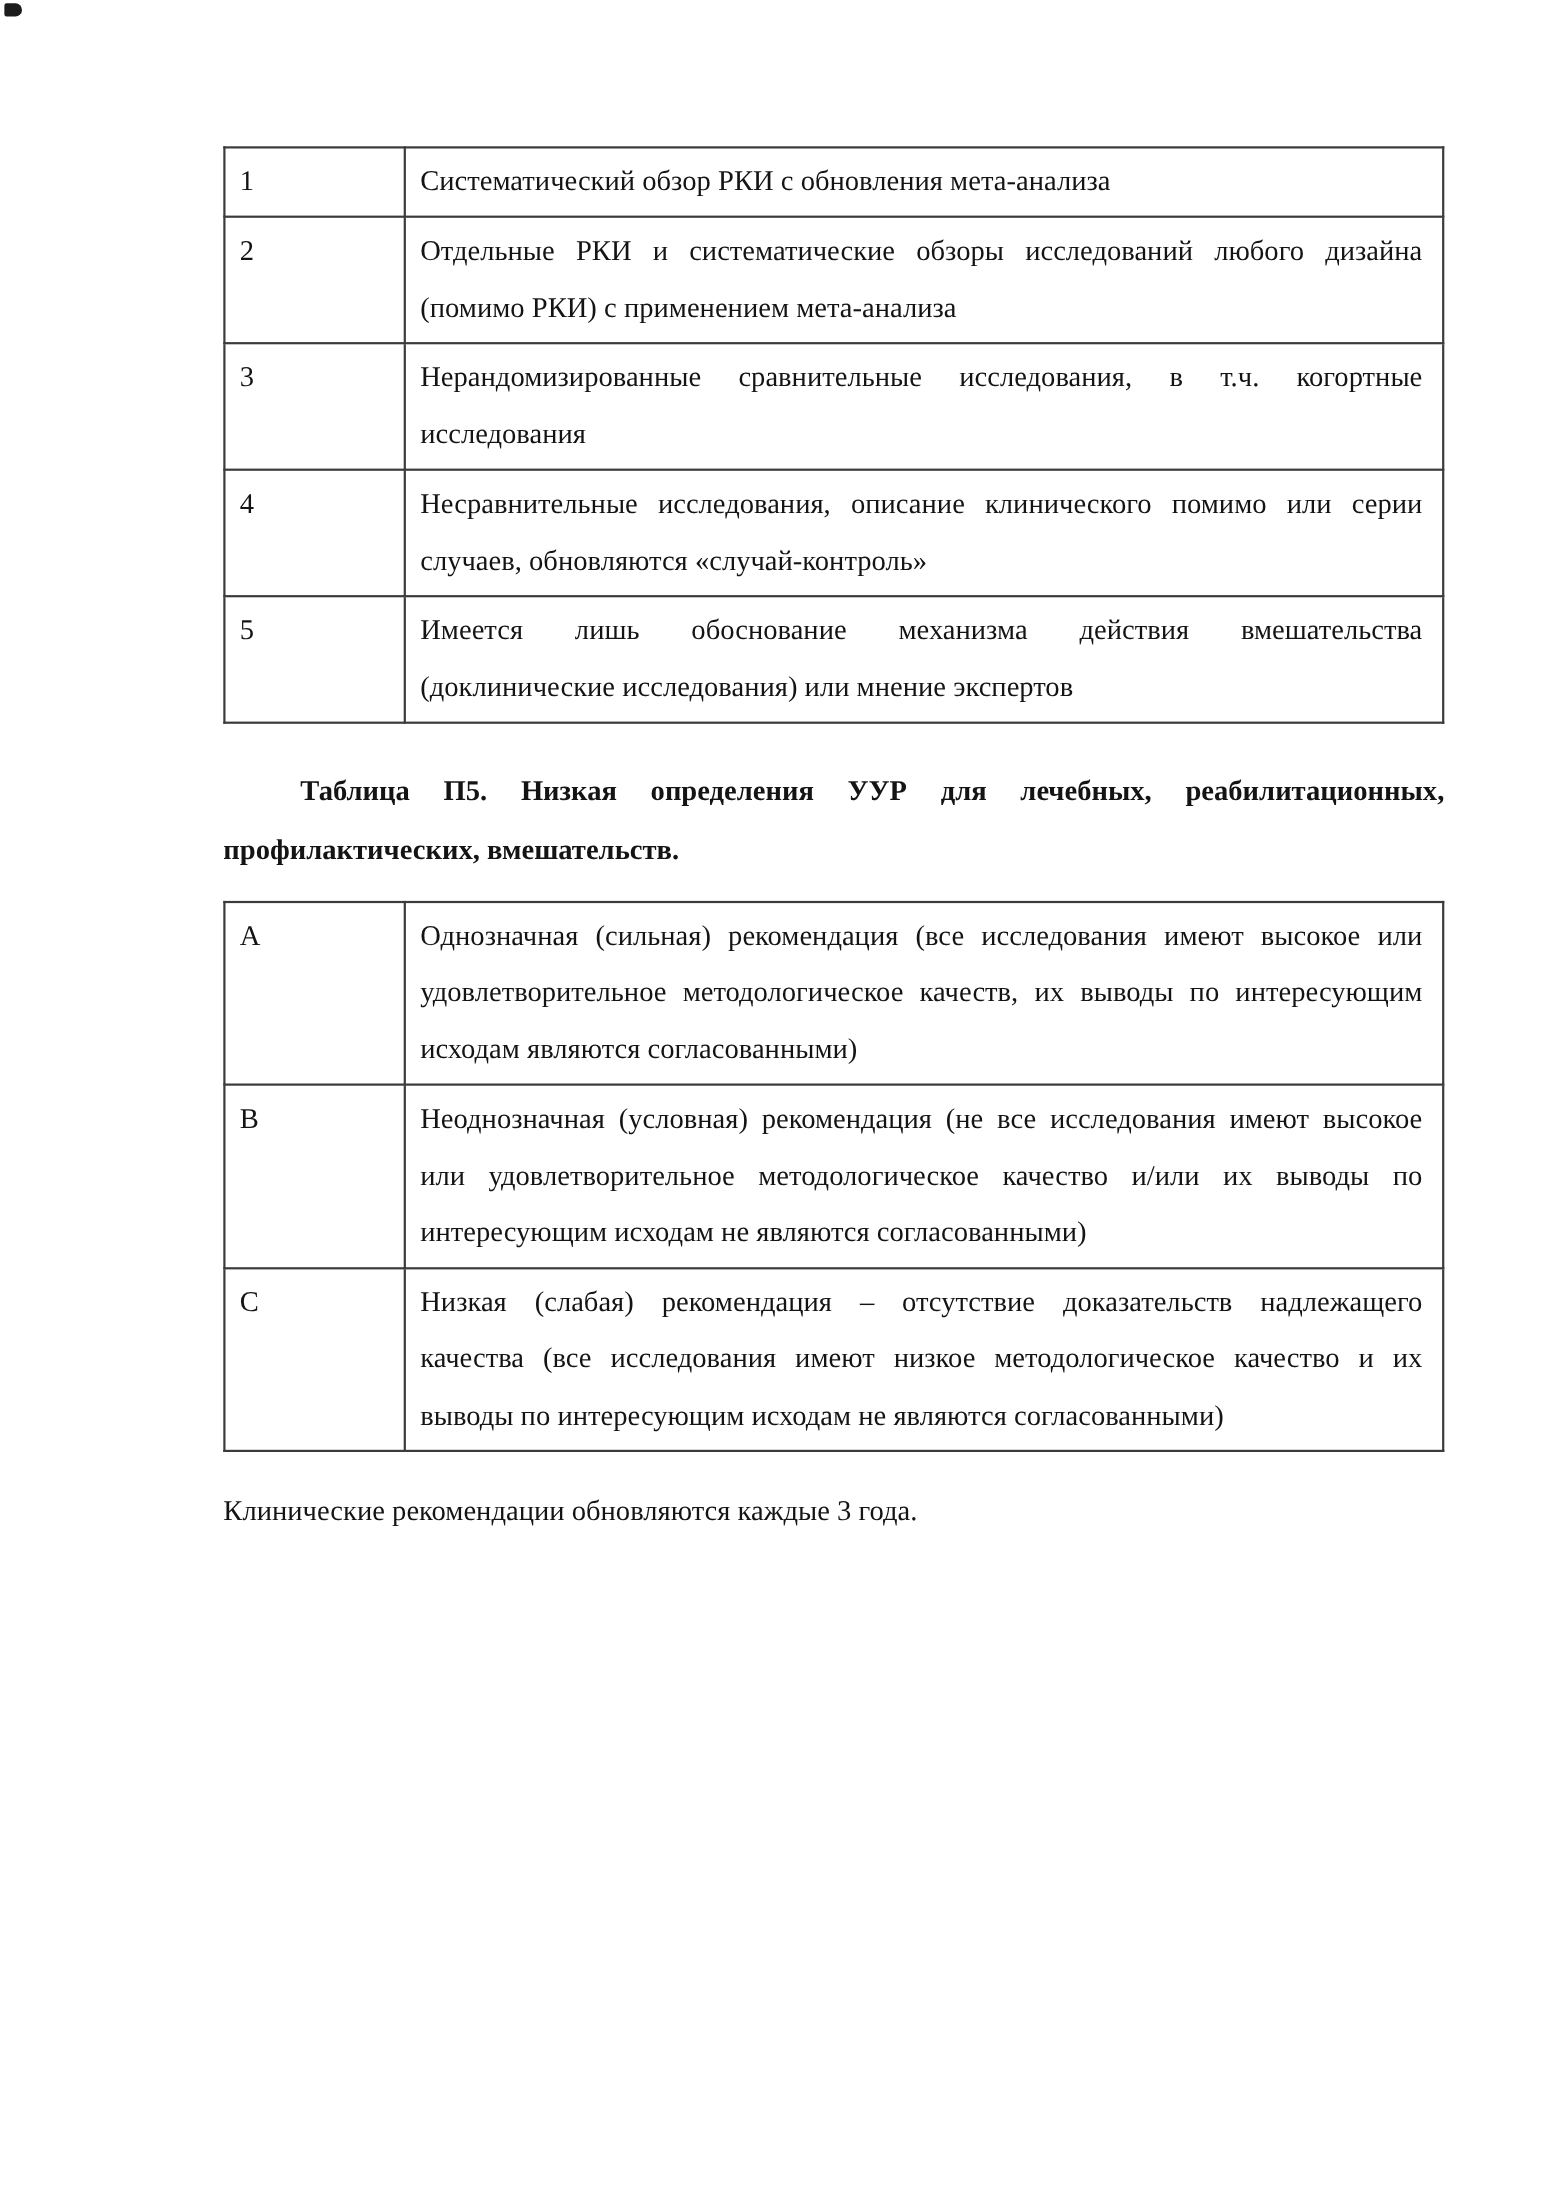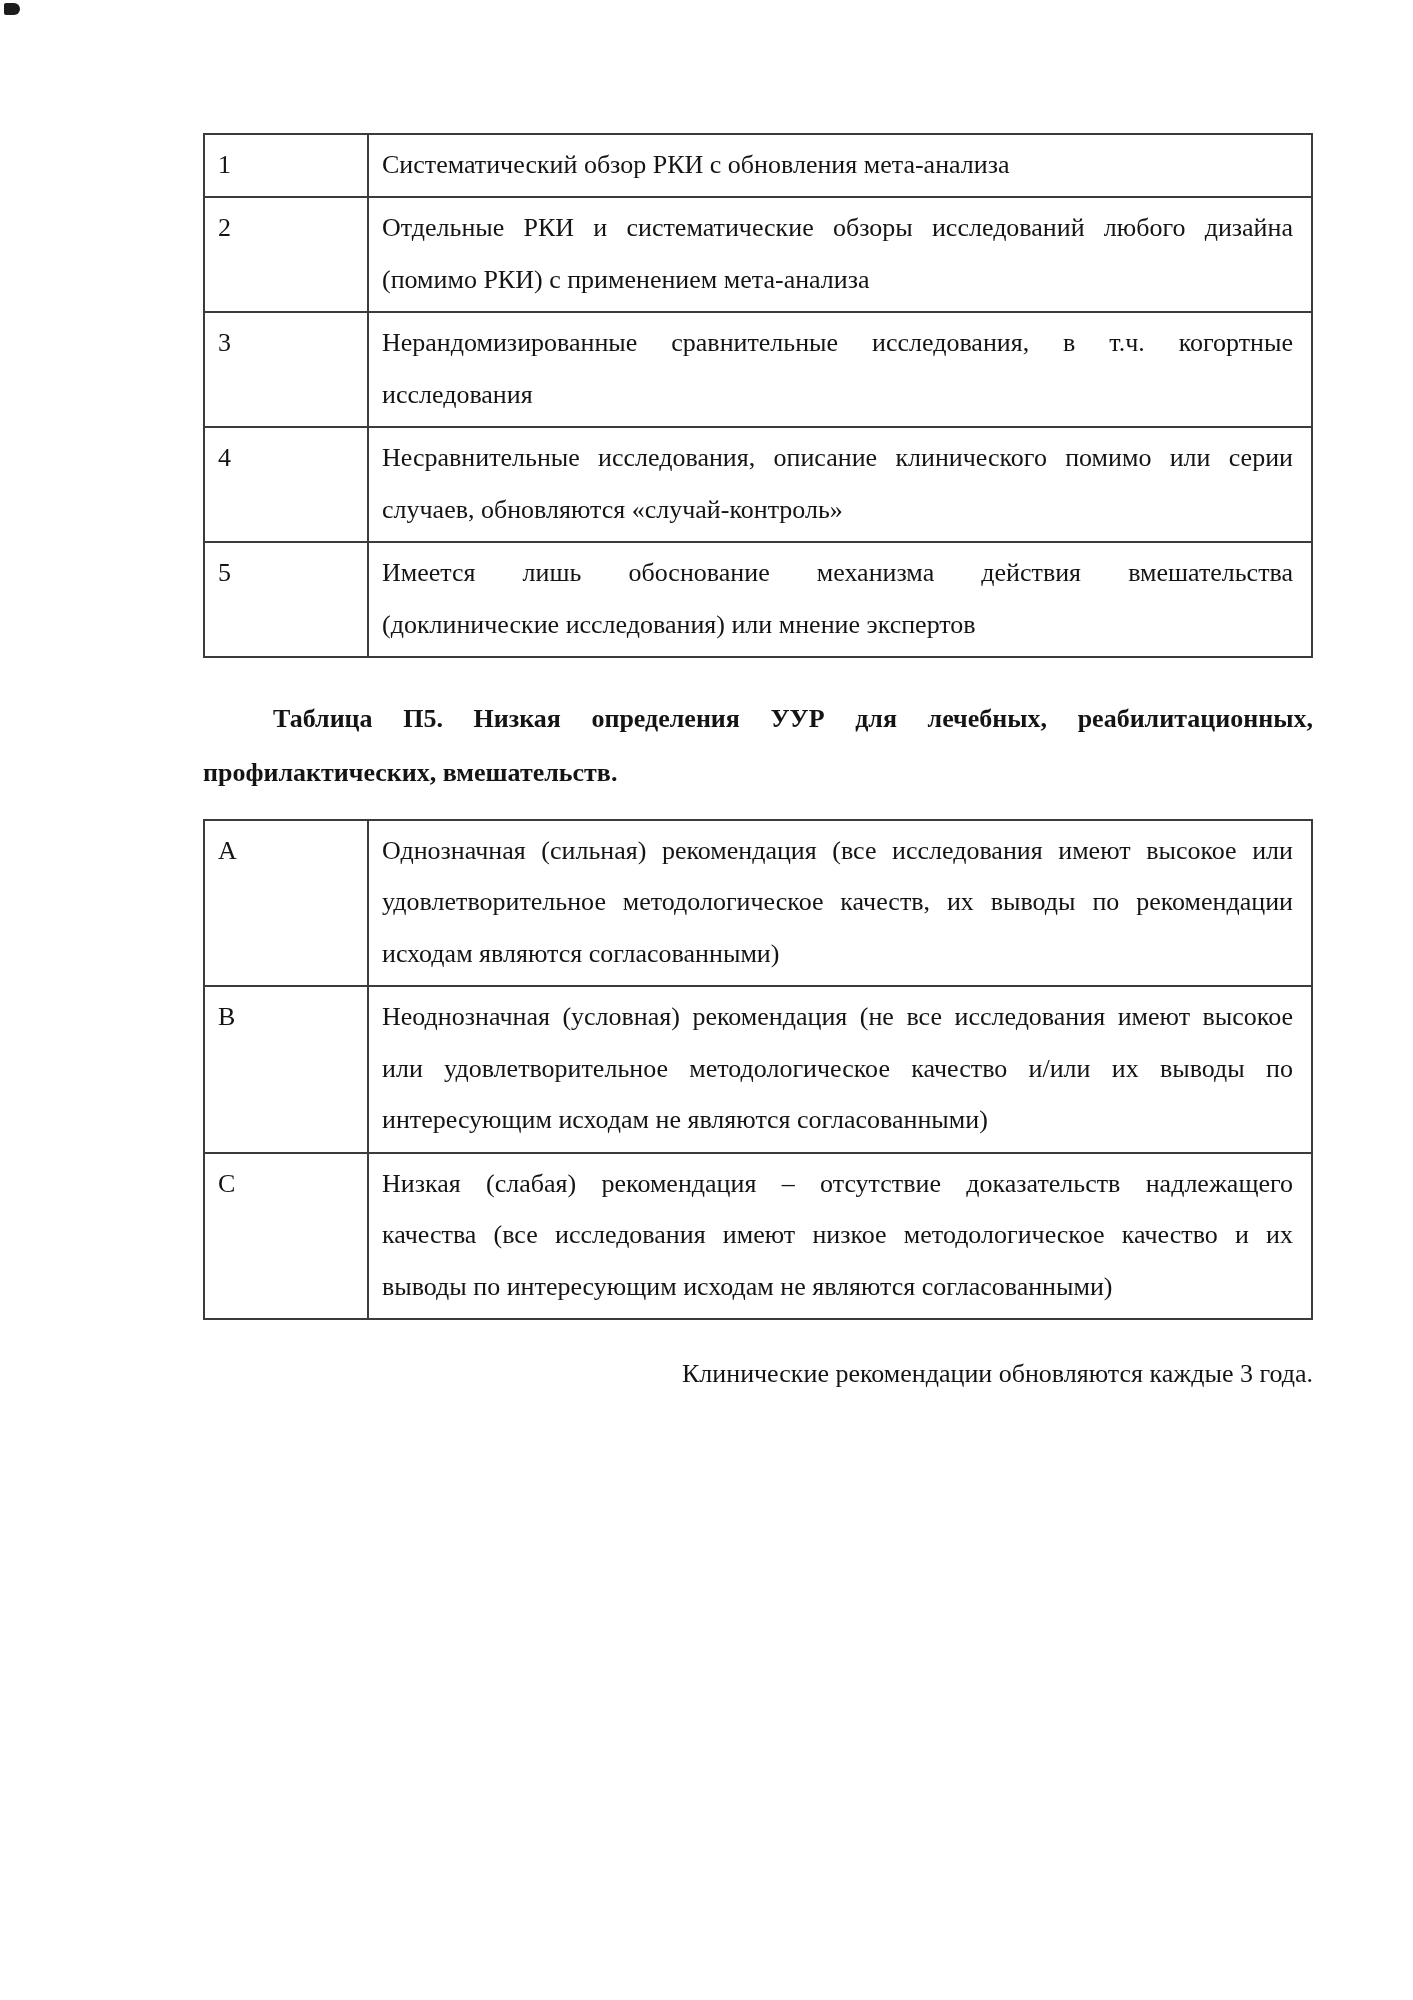--- a/index.html
+++ b/index.html
@@ -49,21 +49,20 @@
     line-height: 2.0;
   }
   .footer-heading span {
     text-decoration: underline;
     text-decoration-thickness: 3px;
     text-underline-offset: 6px;
   }
   .footer-text {
     margin: 28px 0 0 0;
     line-height: 2.0;
-    text-align: right;
   }
 </style>
 </head>
 <body>
 
 <div class="page">
   <div class="artifact"></div>
 
   <table class="doc-table">
     <tbody>
@@ -120,21 +119,21 @@
   </div>
 
   <table class="doc-table">
     <tbody>
       <tr>
         <td class="c1">
             <div class="ll">A</div>
           </td>
         <td>
           <div class="jl">Однозначная (сильная) рекомендация (все исследования имеют высокое или</div>
-          <div class="jl">удовлетворительное методологическое качеств, их выводы по рекомендации</div>
+          <div class="jl">удовлетворительное методологическое качеств, их выводы по интересующим</div>
           <div class="ll">исходам являются согласованными)</div>
         </td>
       </tr>
       <tr>
         <td class="c1">
             <div class="ll">B</div>
           </td>
         <td>
           <div class="jl">Неоднозначная (условная) рекомендация (не все исследования имеют высокое</div>
           <div class="jl">или удовлетворительное методологическое качество и/или их выводы по</div>

